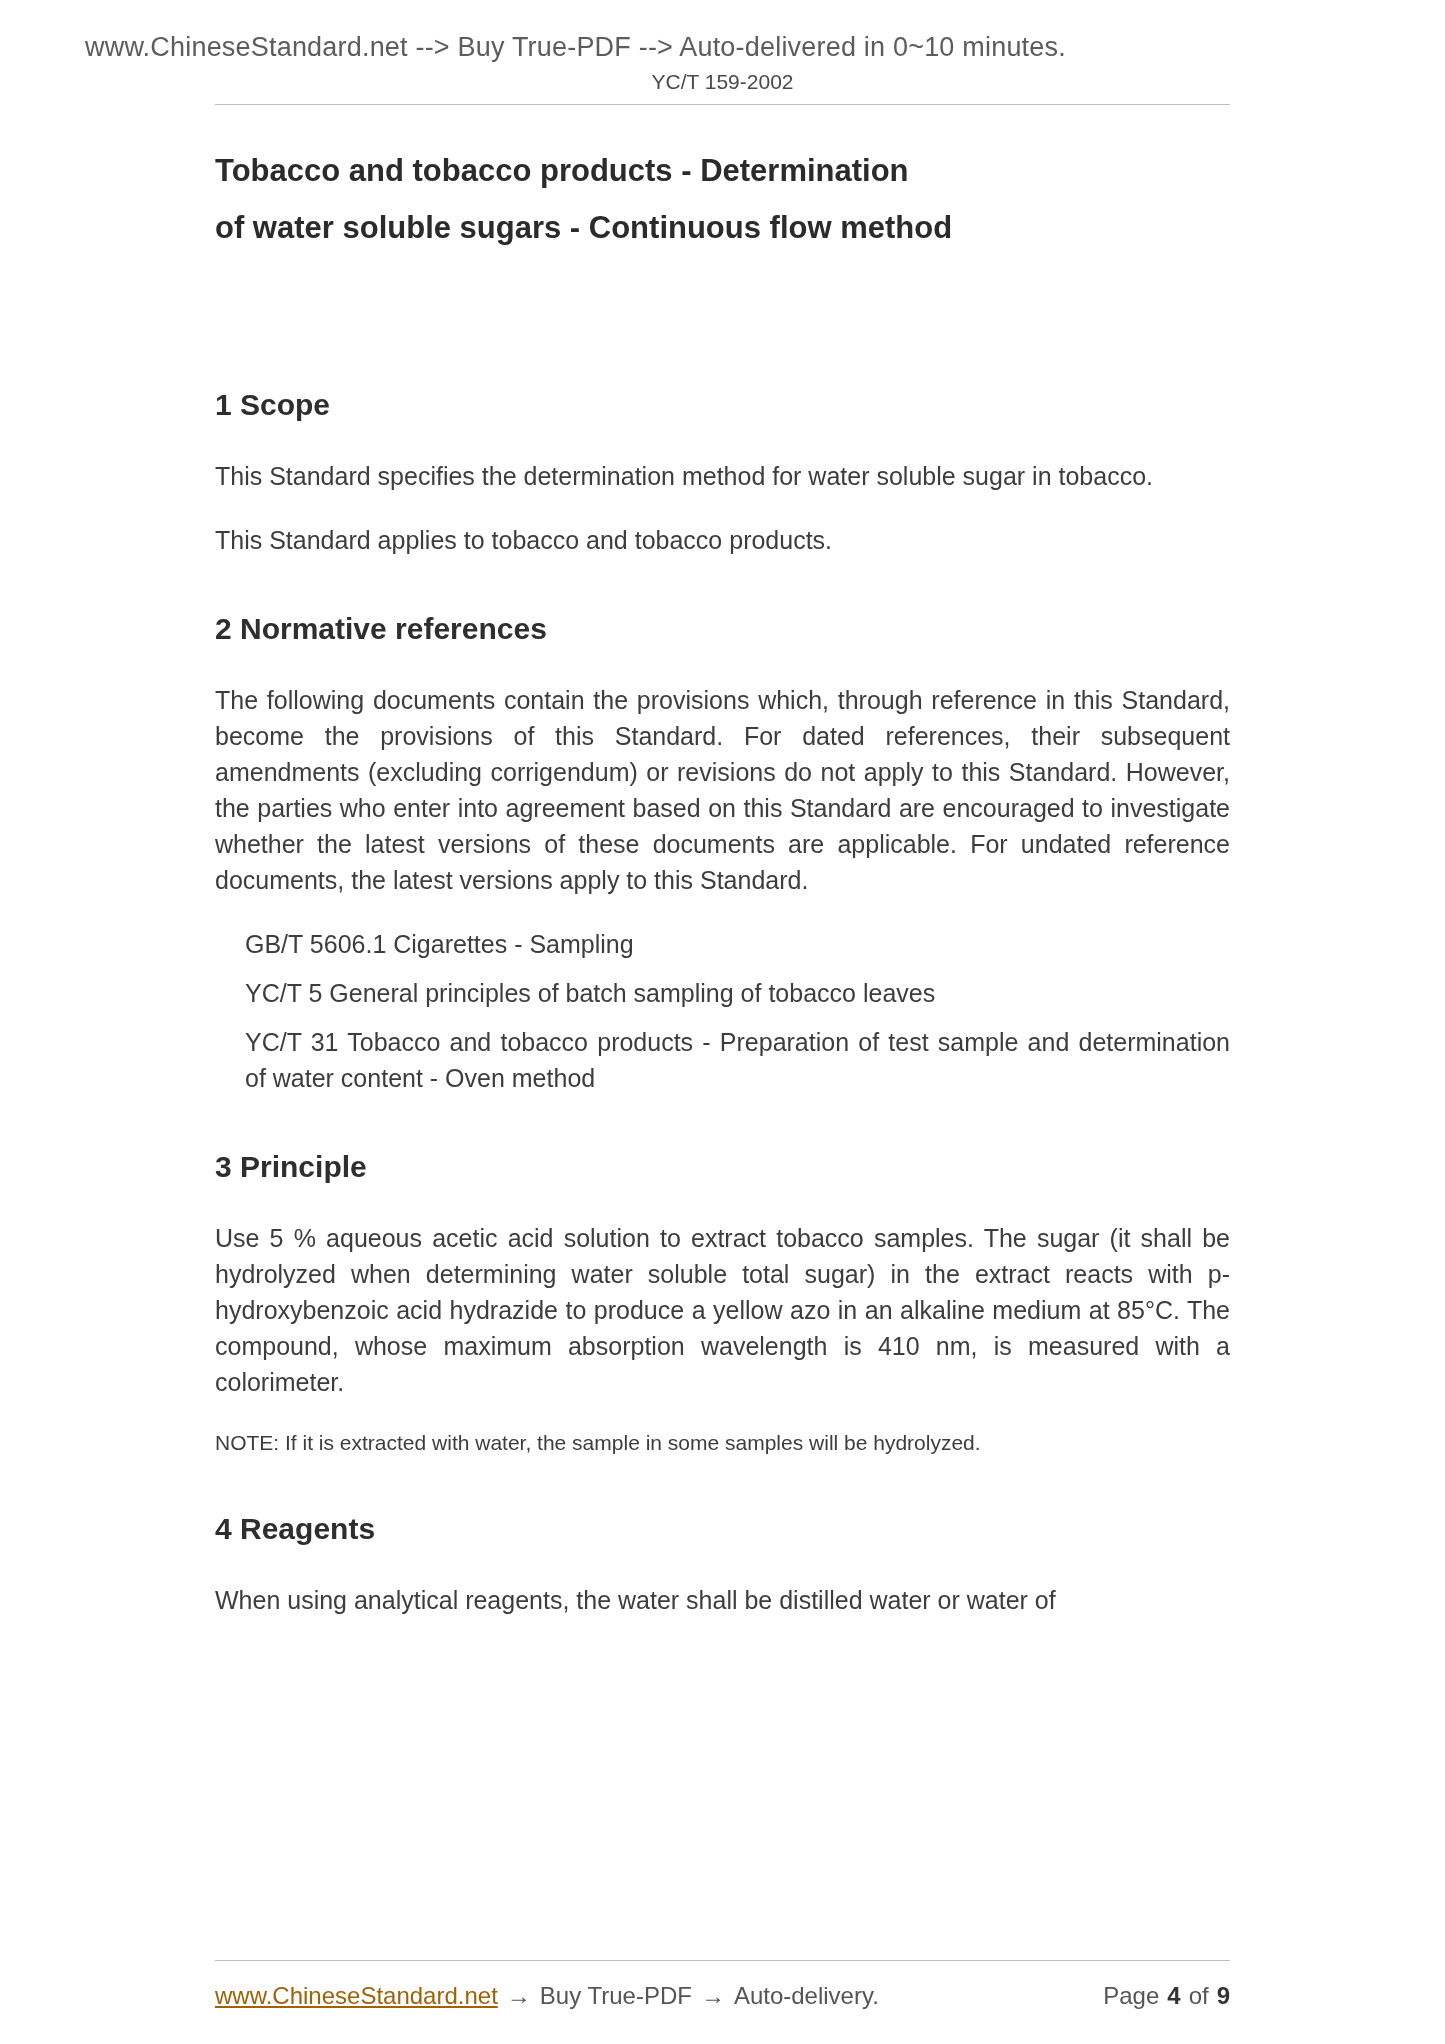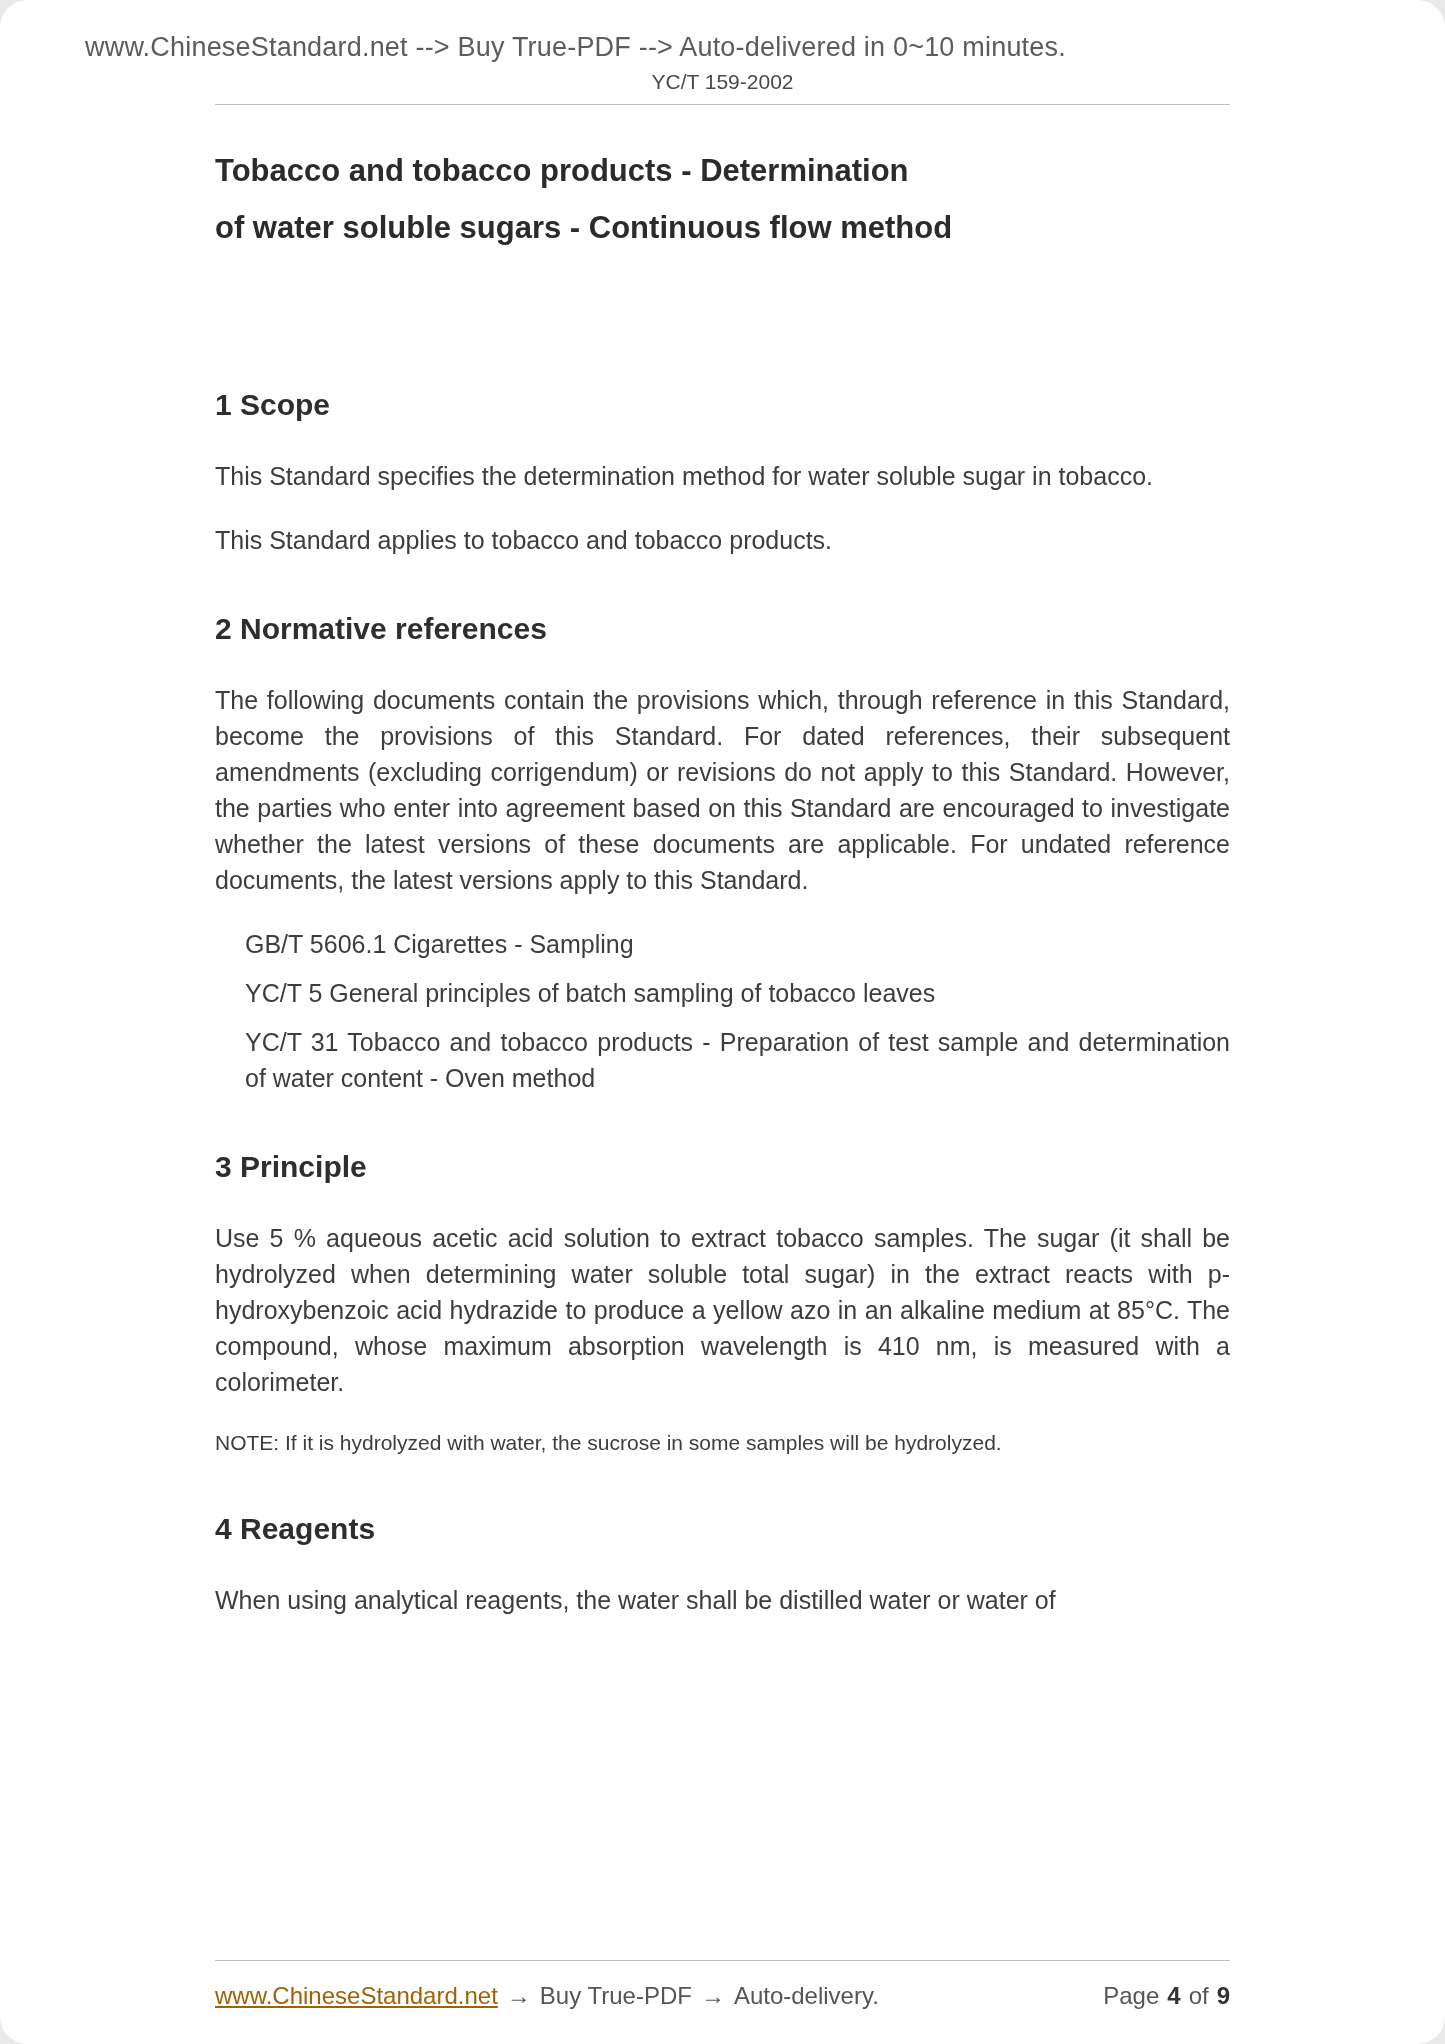--- a/index.html
+++ b/index.html
@@ -1,15 +1,15 @@
 <!DOCTYPE html>
 <html><head>
 <meta charset="utf-8">
 <style>
-  * { margin: 0; padding: 0; box-sizing: border-box; border-radius: 27px; }
+  * { margin: 0; padding: 0; box-sizing: border-box; }
   html, body { background: #e9e9e9; }
   body { font-family: "Liberation Sans", sans-serif; }
 
   .page {
     position: relative;
     width: 1445px;
     height: 2044px;
     background: #ffffff;
     margin: 0 auto;
     overflow: hidden;
@@ -178,21 +178,21 @@
     <p class="reference-item">GB/T 5606.1 Cigarettes - Sampling</p>
 
     <p class="reference-item">YC/T 5 General principles of batch sampling of tobacco leaves</p>
 
     <p class="reference-item">YC/T 31 Tobacco and tobacco products - Preparation of test sample and determination of water content - Oven method</p>
 
     <h2 class="section-heading">3 Principle</h2>
 
     <p class="body-text">Use 5 % aqueous acetic acid solution to extract tobacco samples. The sugar (it shall be hydrolyzed when determining water soluble total sugar) in the extract reacts with p-hydroxybenzoic acid hydrazide to produce a yellow azo in an alkaline medium at 85°C. The compound, whose maximum absorption wavelength is 410 nm, is measured with a colorimeter.</p>
 
-    <p class="note-text">NOTE: If it is hydrolyzed with water, the sucrose in some samples will be hydrolyzed.</p>
+    <p class="note-text">NOTE: If it is extracted with water, the sample in some samples will be hydrolyzed.</p>
 
     <h2 class="section-heading">4 Reagents</h2>
 
     <p class="body-text">When using analytical reagents, the water shall be distilled water or water of</p>
 
   </div>
 
   <hr class="footer-rule">
 
   <div class="footer">

